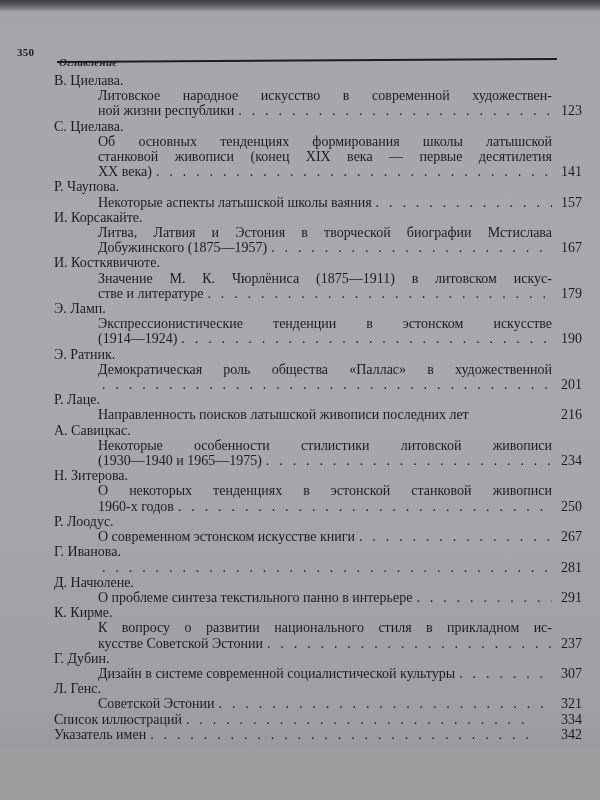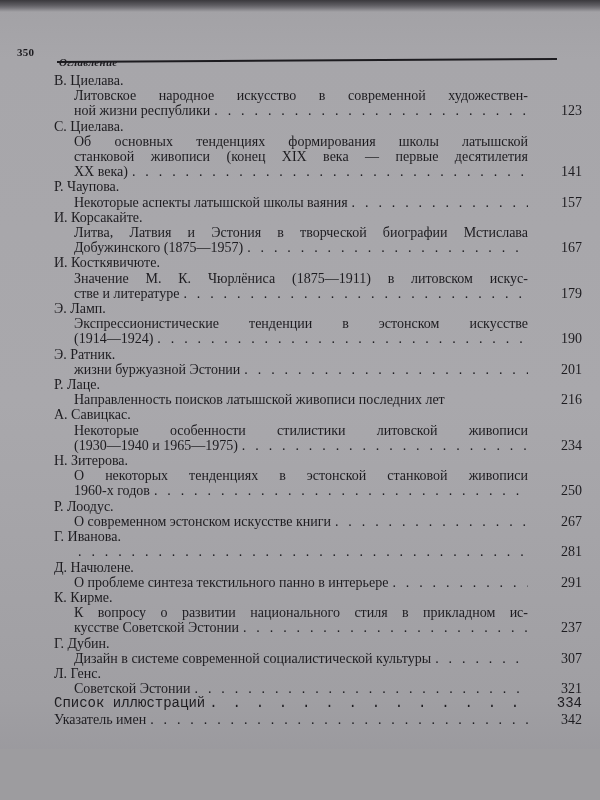--- a/index.html
+++ b/index.html
@@ -31,21 +31,21 @@
   .head-rule {
     position: absolute; left: 40px; top: 17px; width: 500px; height: 1.5px;
     background: #1d1c20; transform: rotate(-0.35deg); transform-origin: left;
   }
   .toc {
     position: absolute; left: 54px; top: 73px; width: 528px;
     font-size: 14px; line-height: 15.2px;
   }
   .author { white-space: nowrap; }
   .entry { position: relative; }
-  .title-block { margin-left: 20px; width: 454px; text-align: justify; }
+  .title-block { margin-left: 44px; width: 454px; text-align: justify; }
   .title-line { display: block; text-align: justify; text-align-last: justify; }
   .title-line.last { text-align-last: left; display: flex; align-items: center; }
   .title-line.last .txt { white-space: nowrap; }
   .dots {
     flex: 1; overflow: hidden; white-space: nowrap; margin-left: 4px; letter-spacing: 3.2px;
   }
   .page-num {
     position: absolute; right: 0; bottom: 0; width: 40px; text-align: right;
   }
   .plain-entry { position: relative; display: flex; align-items: baseline; width: 481px; }
@@ -126,22 +126,22 @@
           <div class="title-line last">
             <span class="txt">(1914—1924)</span>
             <span class="dots">. . . . . . . . . . . . . . . . . . . . . . . . . . . . . . . . . . . . . . . . . . . . . . . . . . . . . . . . . . . . . . . . . . . . . . . . . . . . . . . . .</span>
           </div>
         </div>
         <span class="page-num">190</span>
       </div>
       <div class="entry">
         <div class="author">Э. Ратник.</div>
         <div class="title-block">
-          <div class="title-line last">
-            <span class="txt">жизни буржуазной Эстонии</span>
+          <div class="title-line">Демократическая роль общества «Паллас» в художественной</div>
+          <div class="title-line last">
             <span class="dots">. . . . . . . . . . . . . . . . . . . . . . . . . . . . . . . . . . . . . . . . . . . . . . . . . . . . . . . . . . . . . . . . . . . . . . . . . . . . . . . . .</span>
           </div>
         </div>
         <span class="page-num">201</span>
       </div>
       <div class="entry">
         <div class="author">Р. Лаце.</div>
         <div class="title-block">
           <div class="title-line last">
             <span class="txt">Направленность поисков латышской живописи последних лет</span>
@@ -224,21 +224,21 @@
       <div class="entry">
         <div class="author">Л. Генс.</div>
         <div class="title-block">
           <div class="title-line last">
             <span class="txt">Советской Эстонии</span>
             <span class="dots">. . . . . . . . . . . . . . . . . . . . . . . . . . . . . . . . . . . . . . . . . . . . . . . . . . . . . . . . . . . . . . . . . . . . . . . . . . . . . . . . .</span>
           </div>
         </div>
         <span class="page-num">321</span>
       </div>
-      <div style="position: relative; font-family: Liberation Mono, monospace;">
+      <div style="position: relative;">
         <div class="plain-entry" style="width: 481px; position: relative;">
           <span class="txt">Список иллюстраций</span>
           <span class="dots">. . . . . . . . . . . . . . . . . . . . . . . . . . . . . . . . . . . . . . . . . . . . . . . . . . . . . . . . . . . . . . . . . . . . . . . . . . . . . . . . .</span>
         </div>
         <span class="page-num">334</span>
       </div>
       <div style="position: relative;">
         <div class="plain-entry" style="width: 481px; position: relative;">
           <span class="txt">Указатель имен</span>
           <span class="dots">. . . . . . . . . . . . . . . . . . . . . . . . . . . . . . . . . . . . . . . . . . . . . . . . . . . . . . . . . . . . . . . . . . . . . . . . . . . . . . . . .</span>

